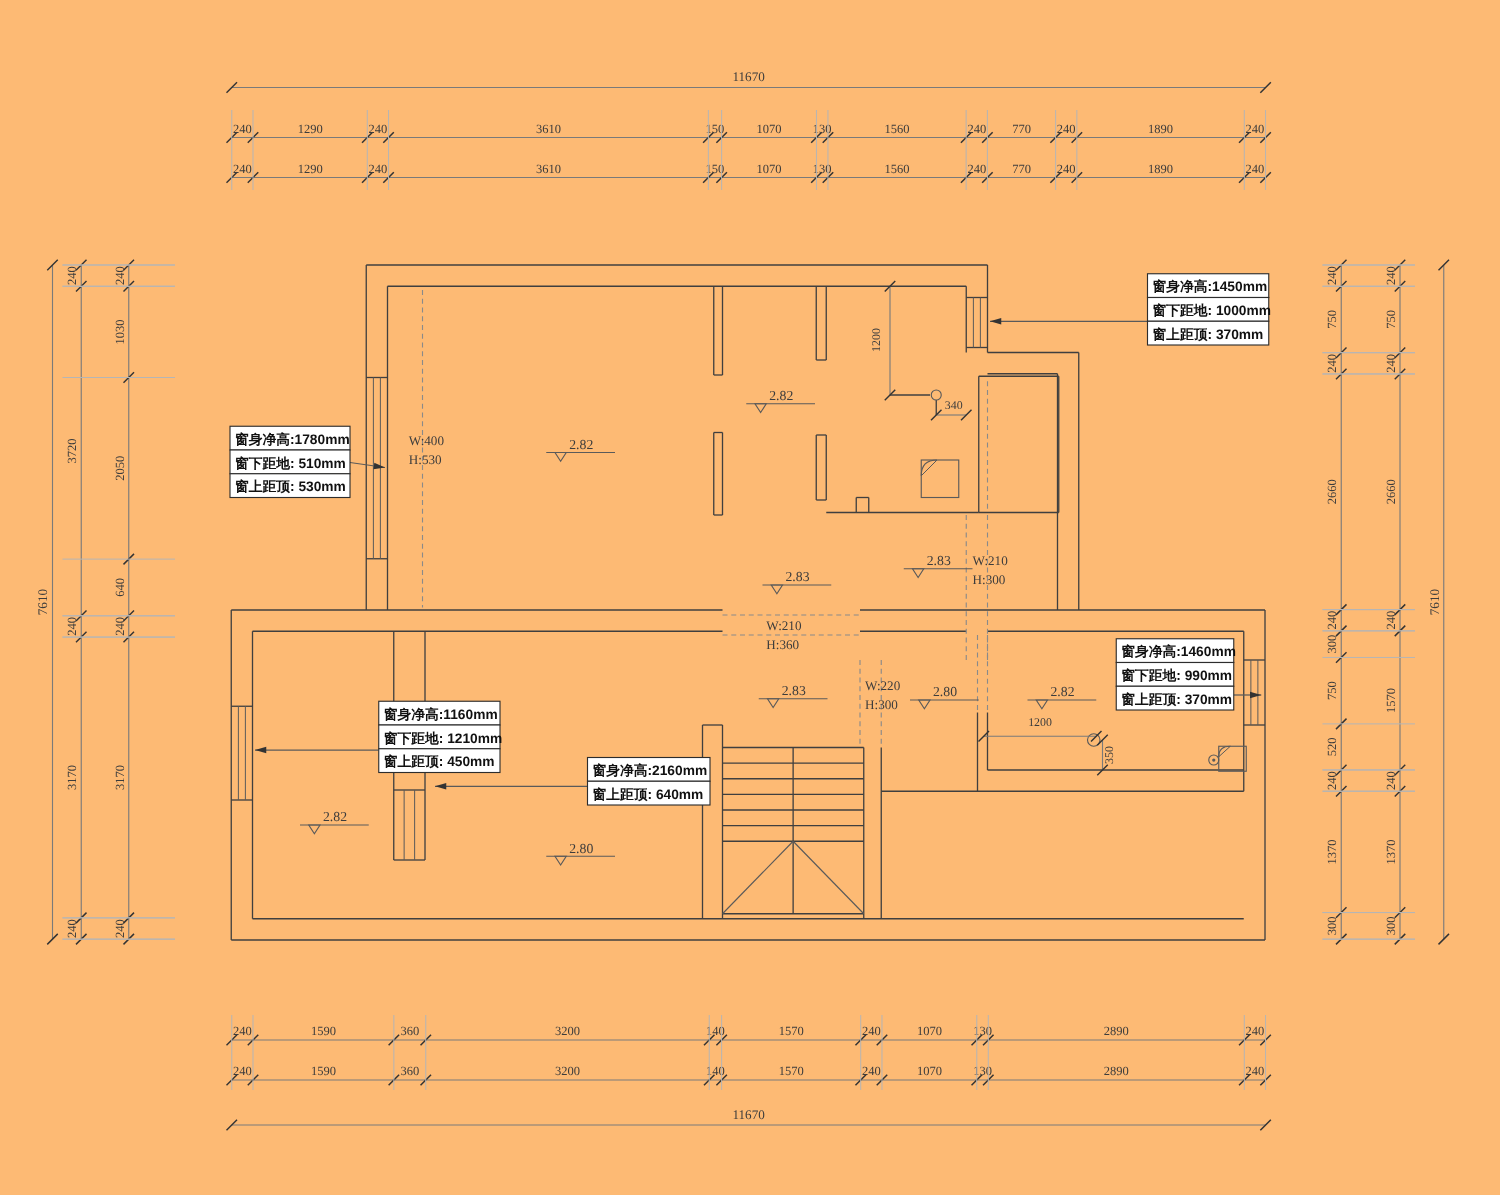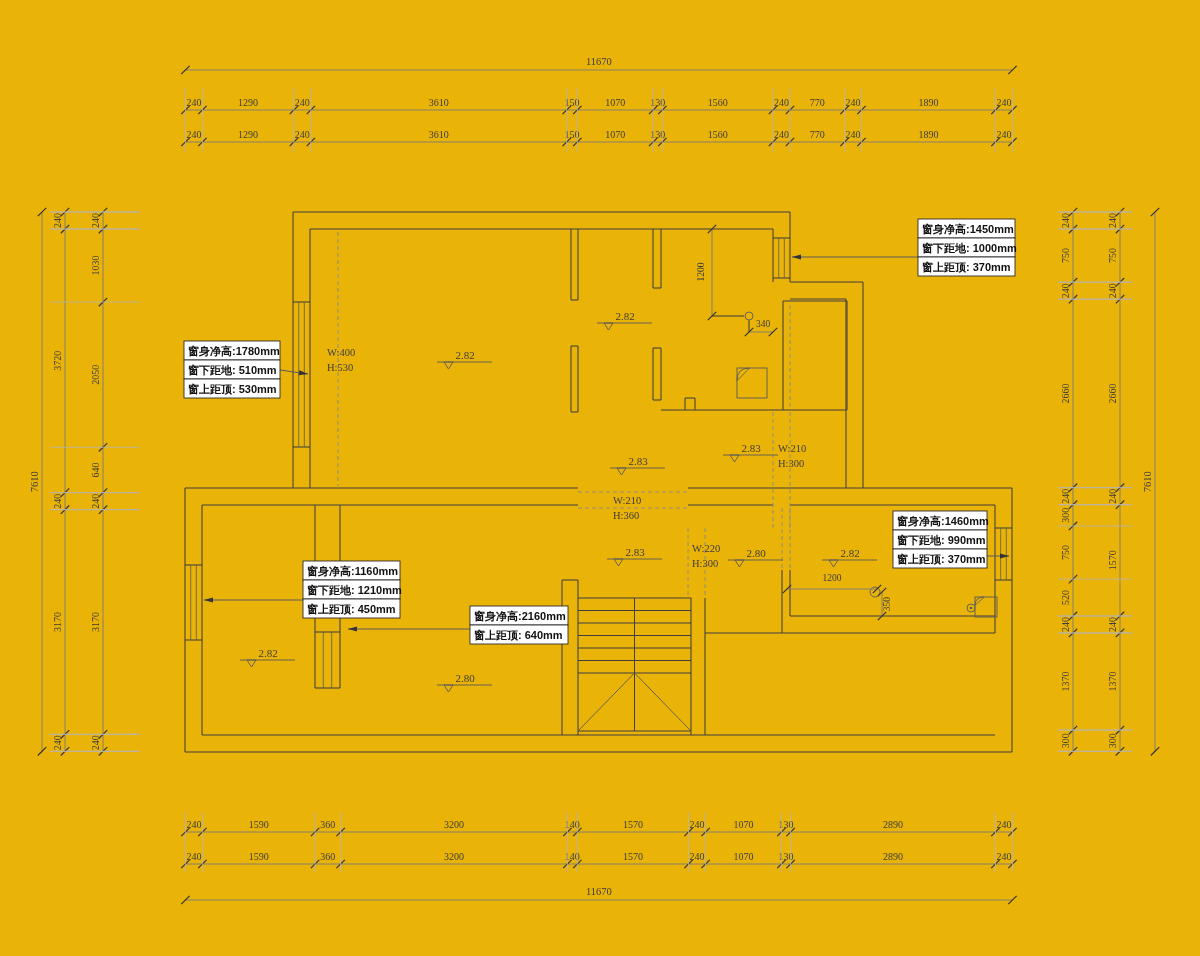--- a/index.html
+++ b/index.html
@@ -1,16 +1,16 @@
 <!DOCTYPE html>
 <html><head>
 <meta charset="utf-8">
 <style>
   html,body{margin:0;padding:0;background:#ffffff;}
-  #stage{position:relative;width:1200px;height:956px;background:#eab308;overflow:hidden;
+  #stage{position:relative;width:1200px;height:956px;background:#fdba74;overflow:hidden;
          font-family:"Liberation Sans",sans-serif;}
   svg text{font-family:"Liberation Serif","DejaVu Serif",serif;}
   svg .cjk{font-family:"Liberation Sans","DejaVu Sans",sans-serif;font-weight:bold;}
 </style>
 </head>
 <body>
 
 <div id="stage">
   <svg id="plan-svg" width="1200" height="956" viewBox="0 0 1200 956">
       <g>

